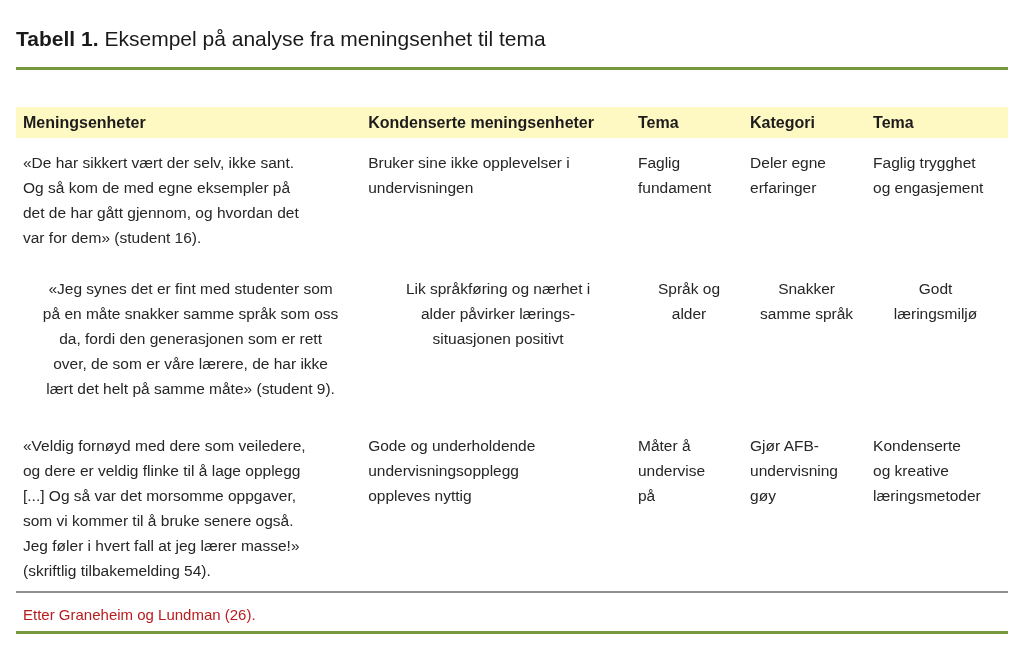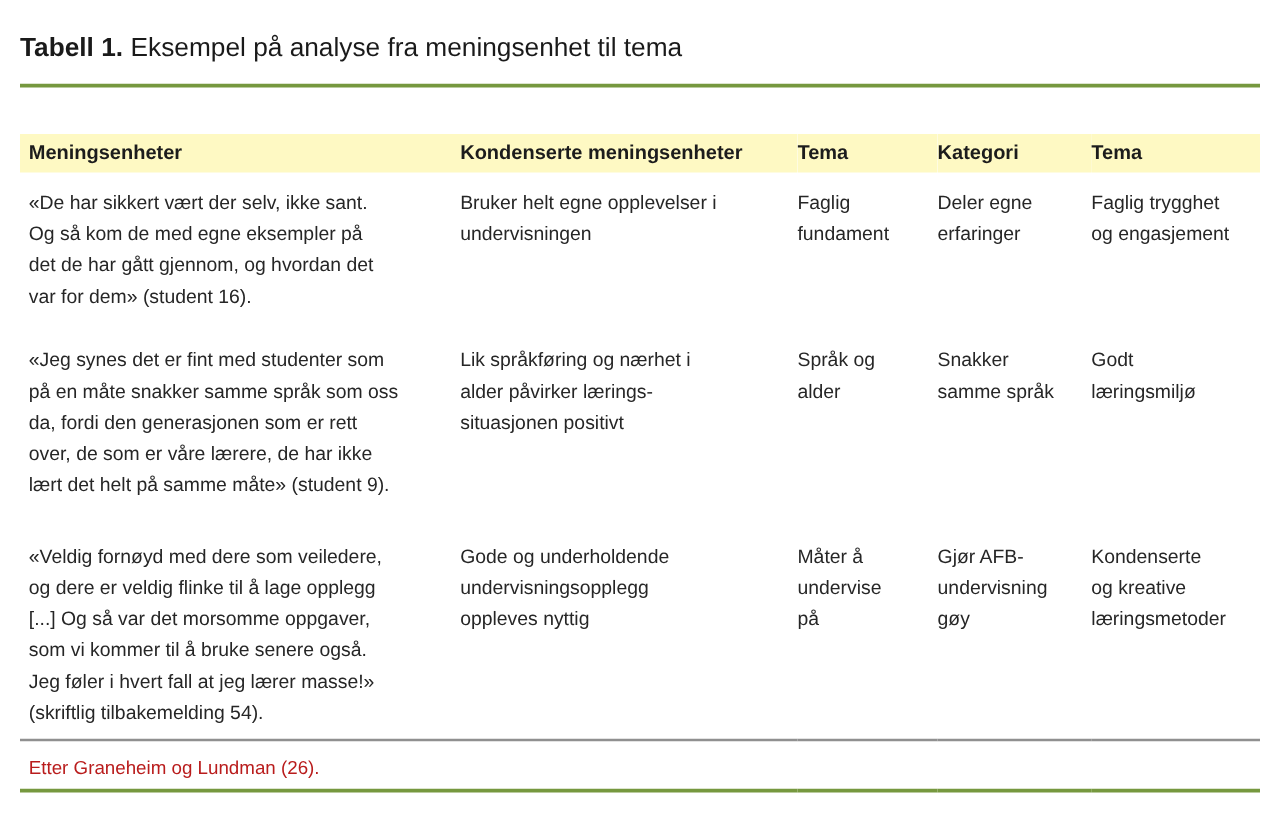--- a/index.html
+++ b/index.html
@@ -45,21 +45,21 @@
     vertical-align: top;
     font-size: 15.5px;
     line-height: 25px;
     white-space: pre-line;
     padding: 0 10px 0 0;
     color: #262626;
     margin-left: 16px;
   }
   tbody td.first { padding-left: 7px; }
   tbody tr.row-1 td { padding-top: 12px; padding-bottom: 26px; }
-  tbody tr.row-2 td { padding-bottom: 32px; }
+  tbody tr.row-2 td { padding-bottom: 32px; text-align: center; }
   tbody tr.row-3 td { padding-bottom: 8px; }
   tfoot td {
     border-top: 2px solid #909090;
     border-bottom: 3px solid #76983f;
     font-size: 15px;
     line-height: 20px;
     padding: 12px 0 6px 7px;
     color: #b91c1c;
   }
 </style>
@@ -90,21 +90,21 @@
         <th>Kategori</th>
         <th>Tema</th>
       </tr>
     </thead>
     <tbody>
       <tr class="row-1">
         <td class="first">«De har sikkert vært der selv, ikke sant.
 Og så kom de med egne eksempler på
 det de har gått gjennom, og hvordan det
 var for dem» (student 16).</td>
-        <td>Bruker helt egne opplevelser i
+        <td>Bruker sine ikke opplevelser i
 undervisningen</td>
         <td>Faglig
 fundament</td>
         <td>Deler egne
 erfaringer</td>
         <td>Faglig trygghet
 og engasjement</td>
       </tr>
       <tr class="row-2">
         <td class="first">«Jeg synes det er fint med studenter som

